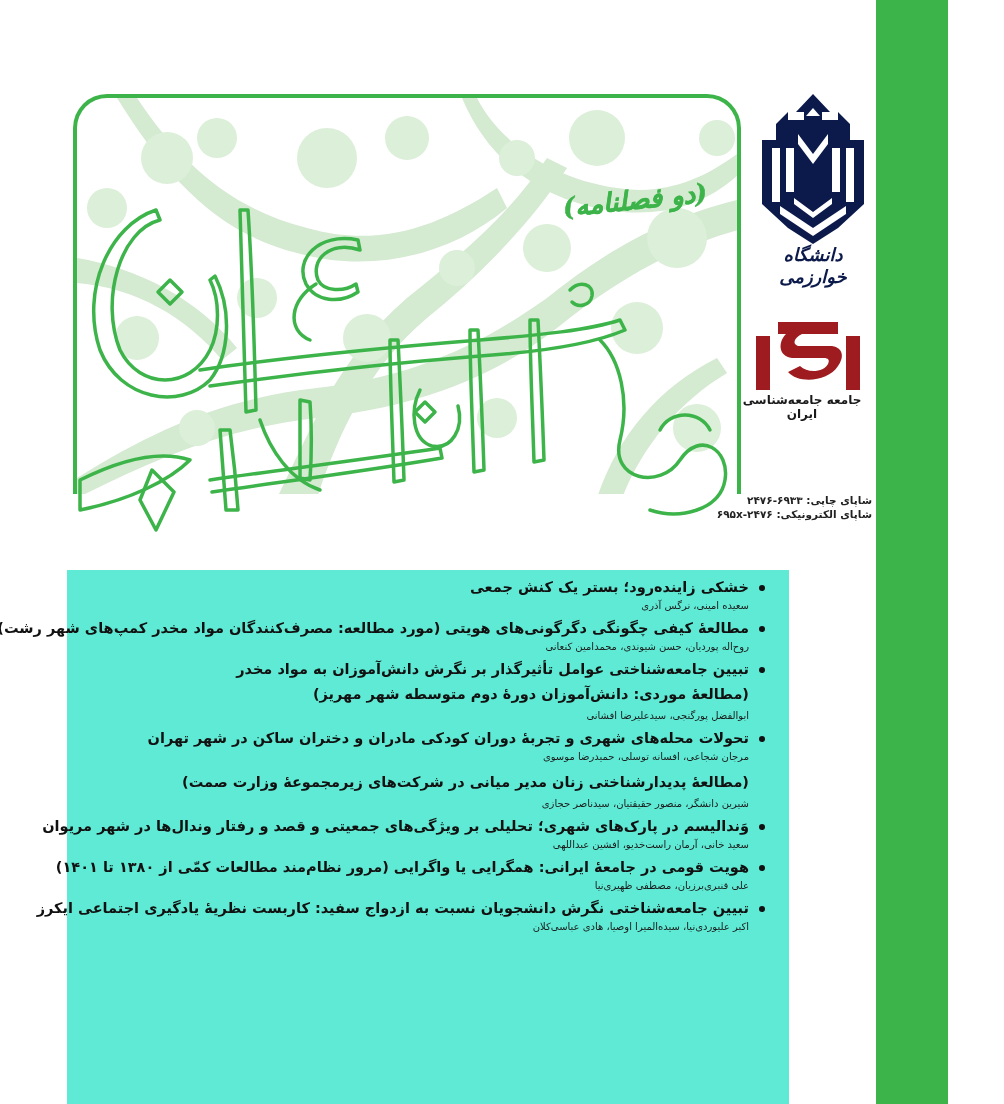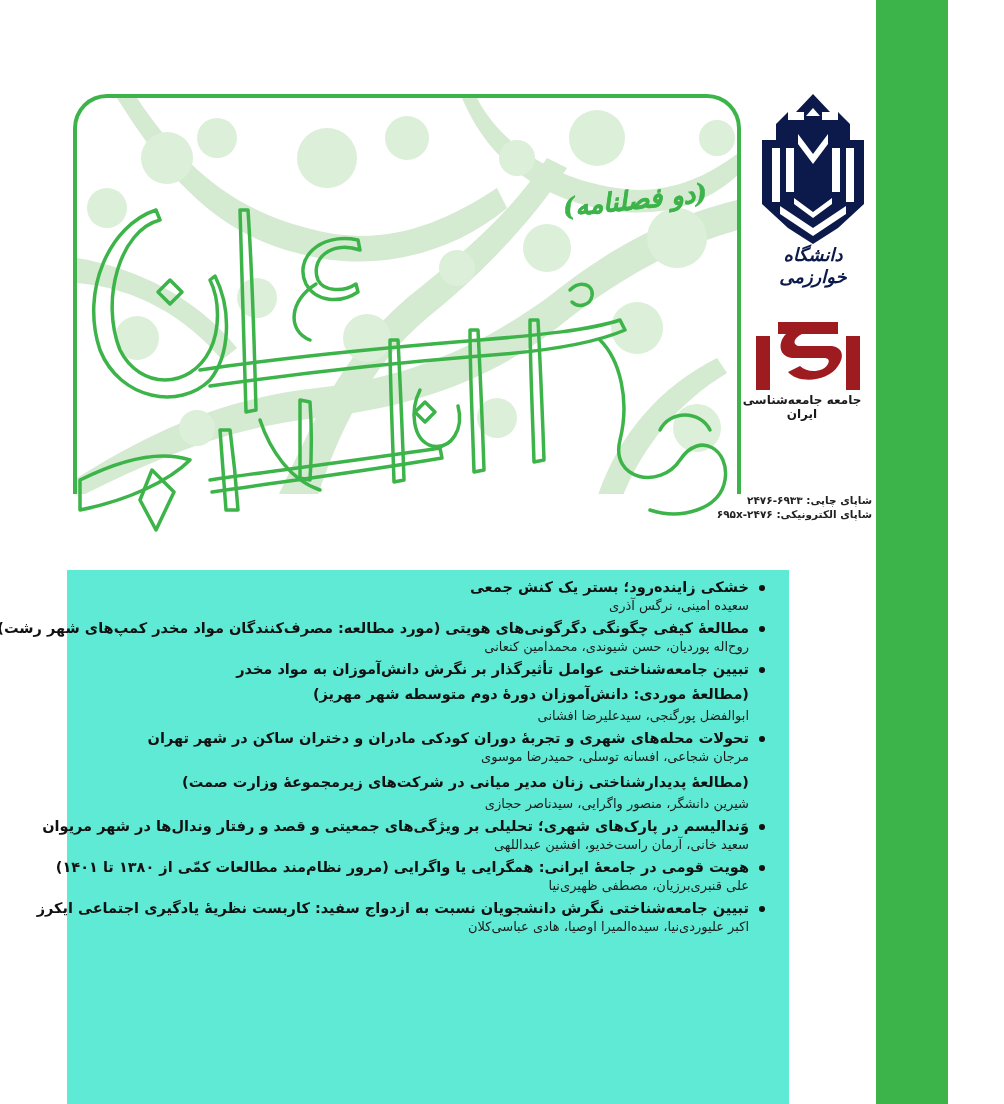--- a/index.html
+++ b/index.html
@@ -54,21 +54,21 @@
       position: relative; padding-right: 16px;
       font-size: 14.5px; font-weight: bold; color: #111; line-height: 22px; white-space: nowrap;
     }
     .toc-title .bullet {
       position: absolute; right: 0; top: 9px; width: 6px; height: 6px; border-radius: 50%; background: #111;
     }
     .toc-cont {
       padding-right: 16px; font-size: 14.5px; font-weight: bold; color: #111; line-height: 28px; white-space: nowrap;
     }
     .toc-authors {
-      padding-right: 16px; font-size: 13px; color: #1b1b1b; line-height: 16px; white-space: nowrap;
+      padding-right: 16px; font-size: 10px; color: #1b1b1b; line-height: 16px; white-space: nowrap;
     }
   </style>
 </head>
 <body>
 
 <div class="side-bar"></div>
 
 <div class="title-frame">
   <svg class="tree" width="668" height="400" viewBox="0 0 668 400">
     <g fill="#d4ead1" stroke="none">
@@ -188,21 +188,21 @@
       <div class="toc-authors">ابوالفضل پورگنجی، سیدعلیرضا افشانی</div>
     </div>
 
     <div class="toc-item">
       <div class="toc-title"><span class="bullet"></span><span>تحولات محله‌های شهری و تجربهٔ دوران کودکی مادران و دختران ساکن در شهر تهران</span></div>
       <div class="toc-authors">مرجان شجاعی، افسانه توسلی، حمیدرضا موسوی</div>
     </div>
 
     <div class="toc-item">
       <div class="toc-cont">(مطالعهٔ پدیدارشناختی زنان مدیر میانی در شرکت‌های زیرمجموعهٔ وزارت صمت)</div>
-      <div class="toc-authors">شیرین دانشگر، منصور واگرایی، سیدناصر حجازی</div>
+      <div class="toc-authors">شیرین دانشگر، منصور حقیقتیان، سیدناصر حجازی</div>
     </div>
 
     <div class="toc-item">
       <div class="toc-title"><span class="bullet"></span><span>وَندالیسم در پارک‌های شهری؛ تحلیلی بر ویژگی‌های جمعیتی و قصد و رفتار وندال‌ها در شهر مریوان</span></div>
       <div class="toc-authors">سعید خانی، آرمان راست‌خدیو، افشین عبداللهی</div>
     </div>
 
 
     <div class="toc-item">
       <div class="toc-title"><span class="bullet"></span><span>هویت قومی در جامعهٔ ایرانی: همگرایی یا واگرایی (مرور نظام‌مند مطالعات کمّی از ۱۳۸۰ تا ۱۴۰۱)</span></div>

